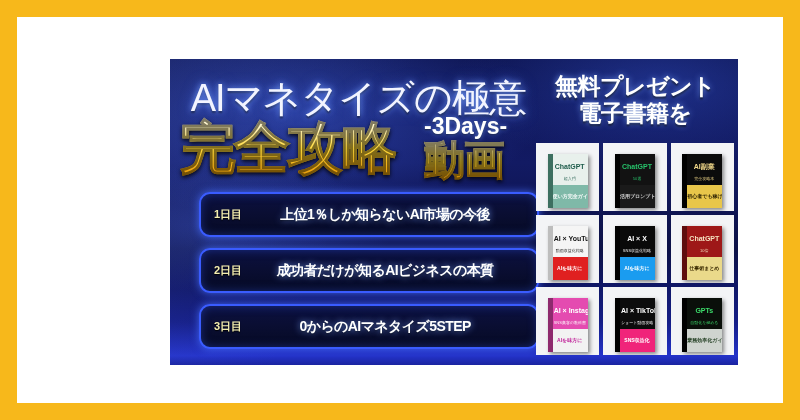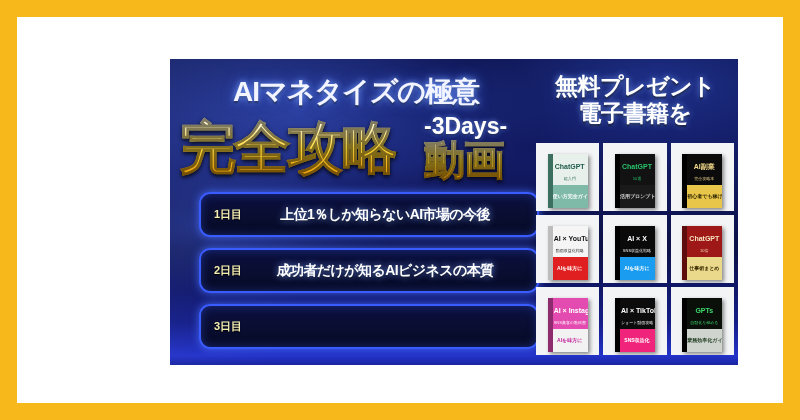--- a/index.html
+++ b/index.html
@@ -31,22 +31,22 @@
     content:"";position:absolute;inset:0;
     background:
       linear-gradient(115deg, rgba(120,150,255,0.10) 0%, rgba(120,150,255,0) 35%),
       radial-gradient(ellipse 45% 30% at 8% 55%, rgba(70,100,230,0.35), rgba(0,0,0,0) 70%);
     pointer-events:none;
   }
   
   .left-col{position:absolute;left:6px;top:0;width:352px;height:306px;}
   .title-main{
     position:absolute;left:10px;top:14px;width:340px;
-    text-align:center;
-    font-size:28px;font-weight:bold;letter-spacing:-1px;
+    text-align:right;
+    font-size:38px;font-weight:normal;letter-spacing:-1px;
     color:#f2f4ff;
     text-shadow:
       0 0 6px rgba(120,160,255,0.95),
       0 0 14px rgba(80,120,255,0.8),
       0 2px 2px rgba(0,0,0,0.7);
     white-space:nowrap;
   }
   .title-sub-wrap{
     position:absolute;left:0px;top:52px;width:352px;height:72px;
   }
@@ -167,20 +167,21 @@
           <div class="row">
             <span class="row-badge">1日目</span>
             <span class="row-text">上位1％しか知らないAI市場の今後</span>
           </div>
           <div class="row">
             <span class="row-badge">2日目</span>
             <span class="row-text">成功者だけが知るAIビジネスの本質</span>
           </div>
           <div class="row">
             <span class="row-badge">3日目</span>
+            <span class="row-text">0からのAIマネタイズ5STEP</span>
           </div>
         </div>
 
       </div>
 
       <div class="right-col">
         <div class="gift-title">
           <div>無料プレゼント</div>
           <div>電子書籍を</div>
         </div>

